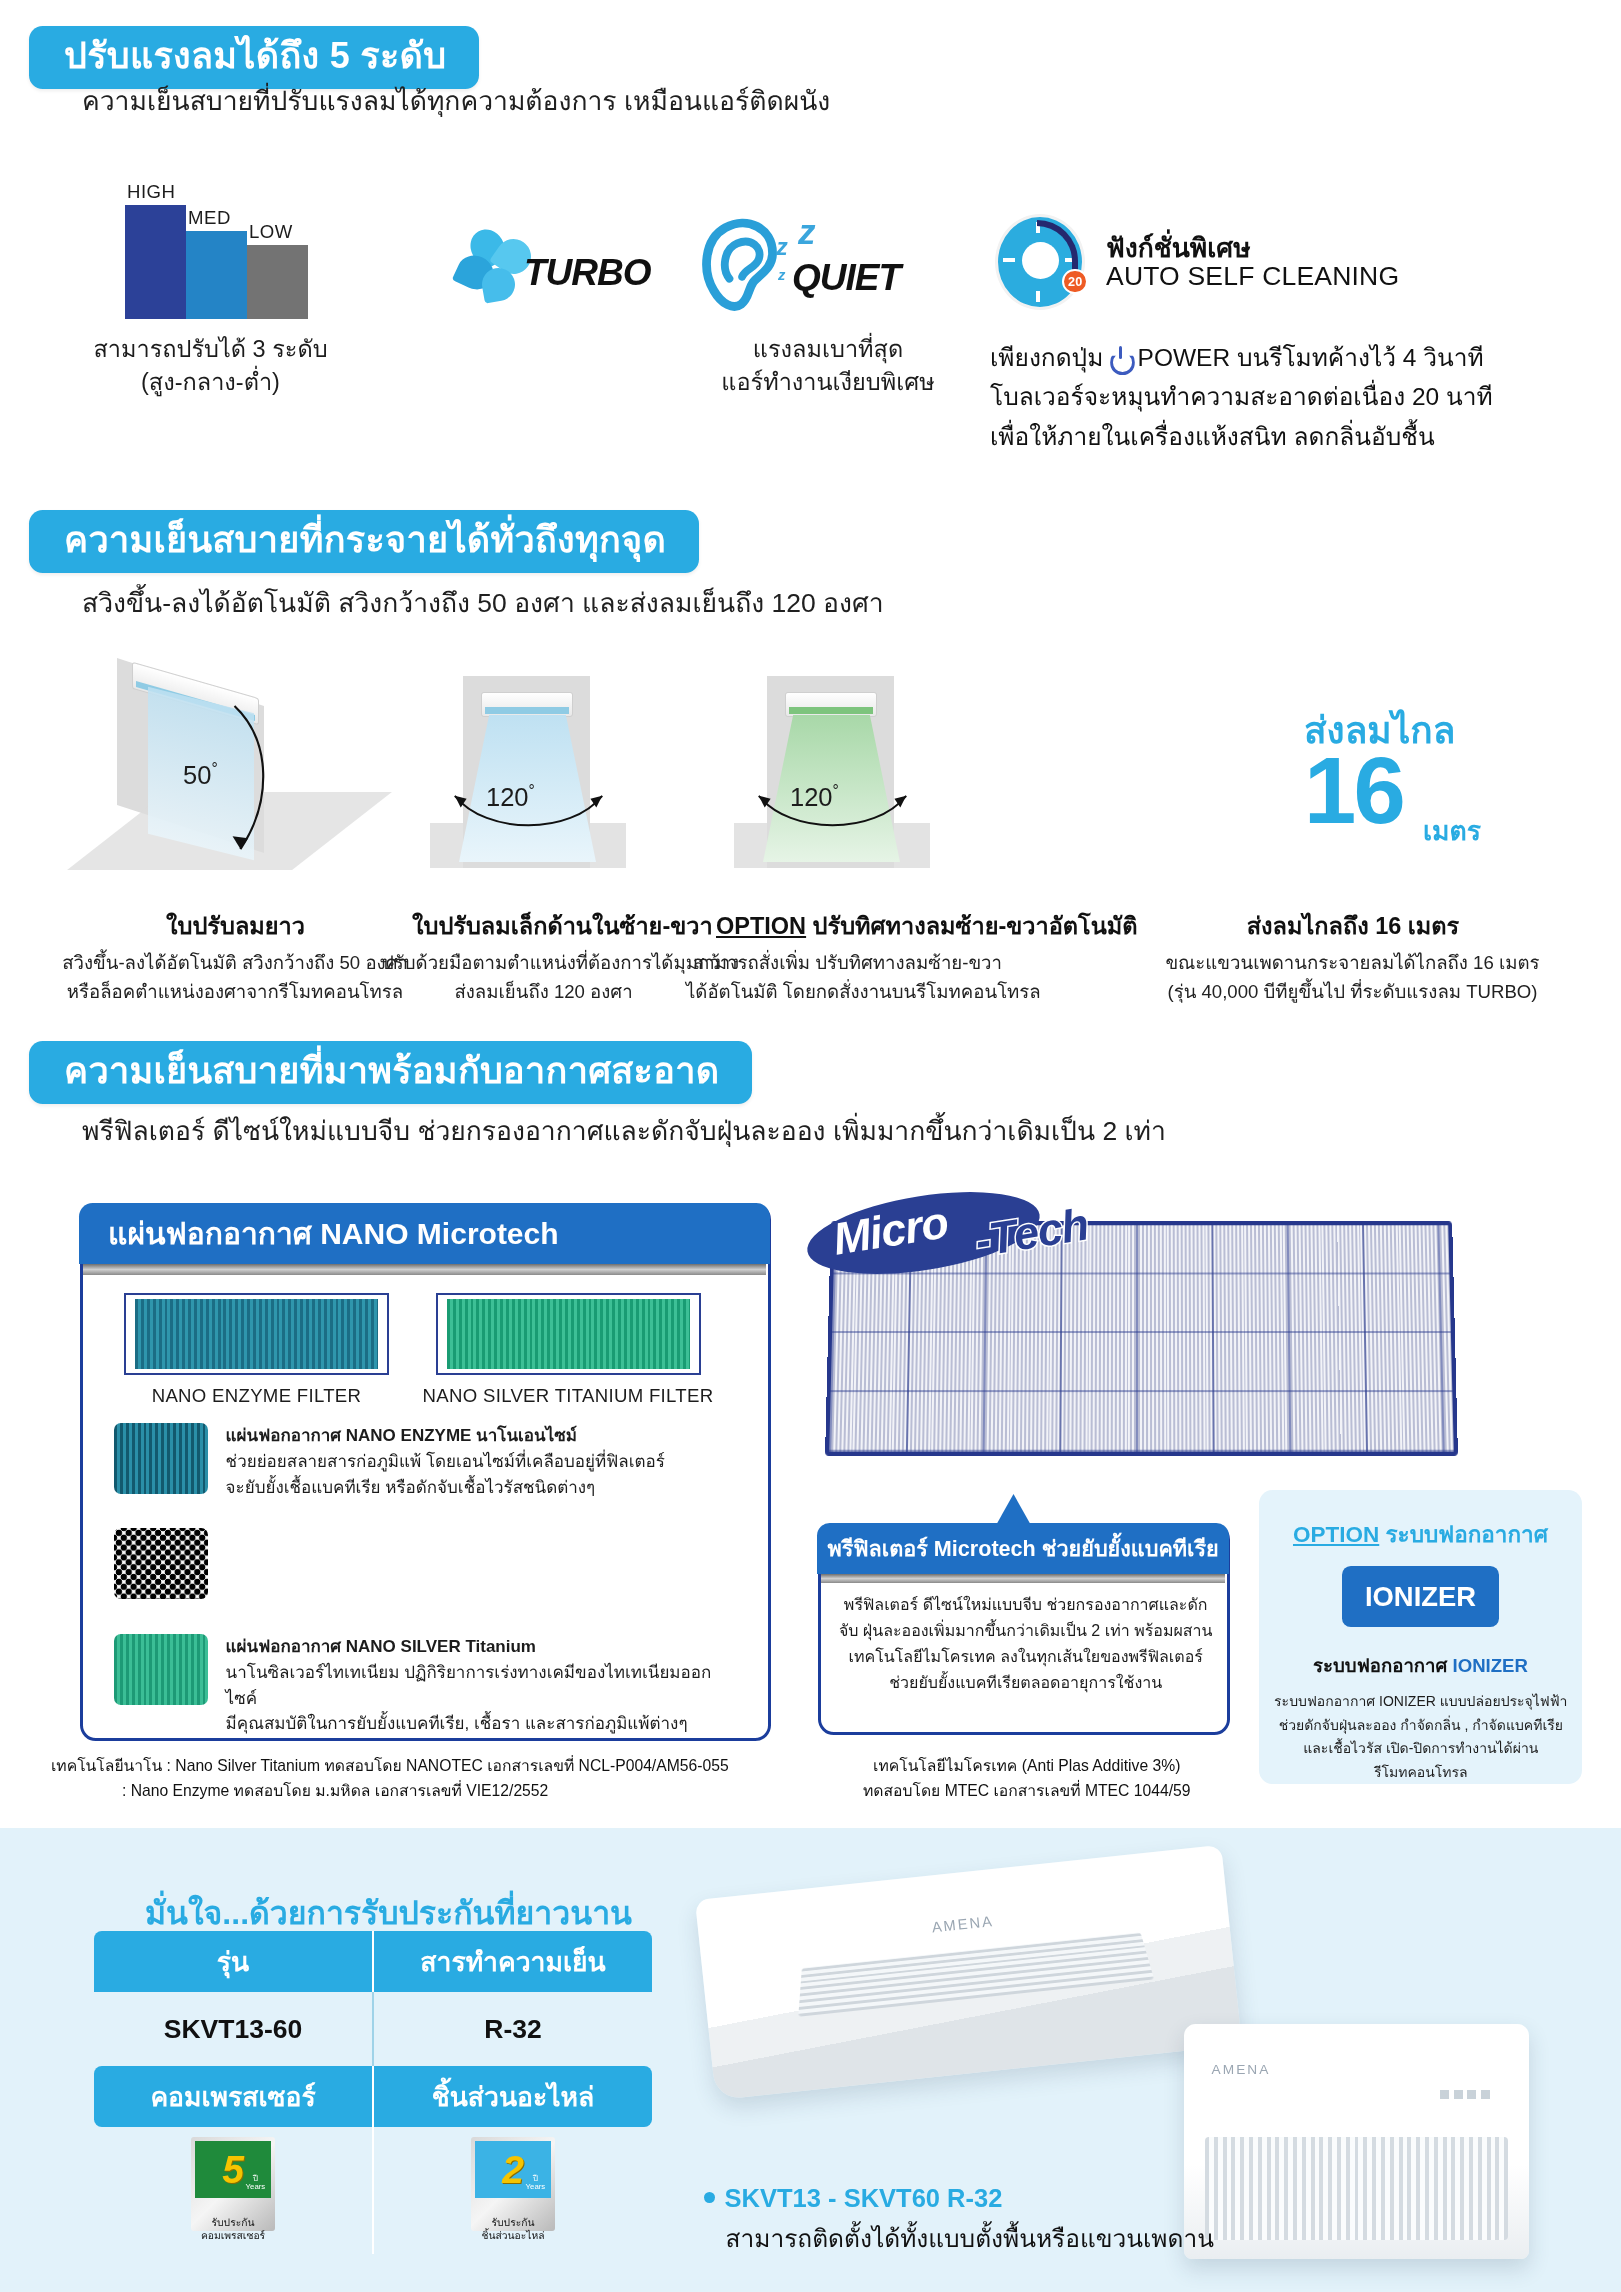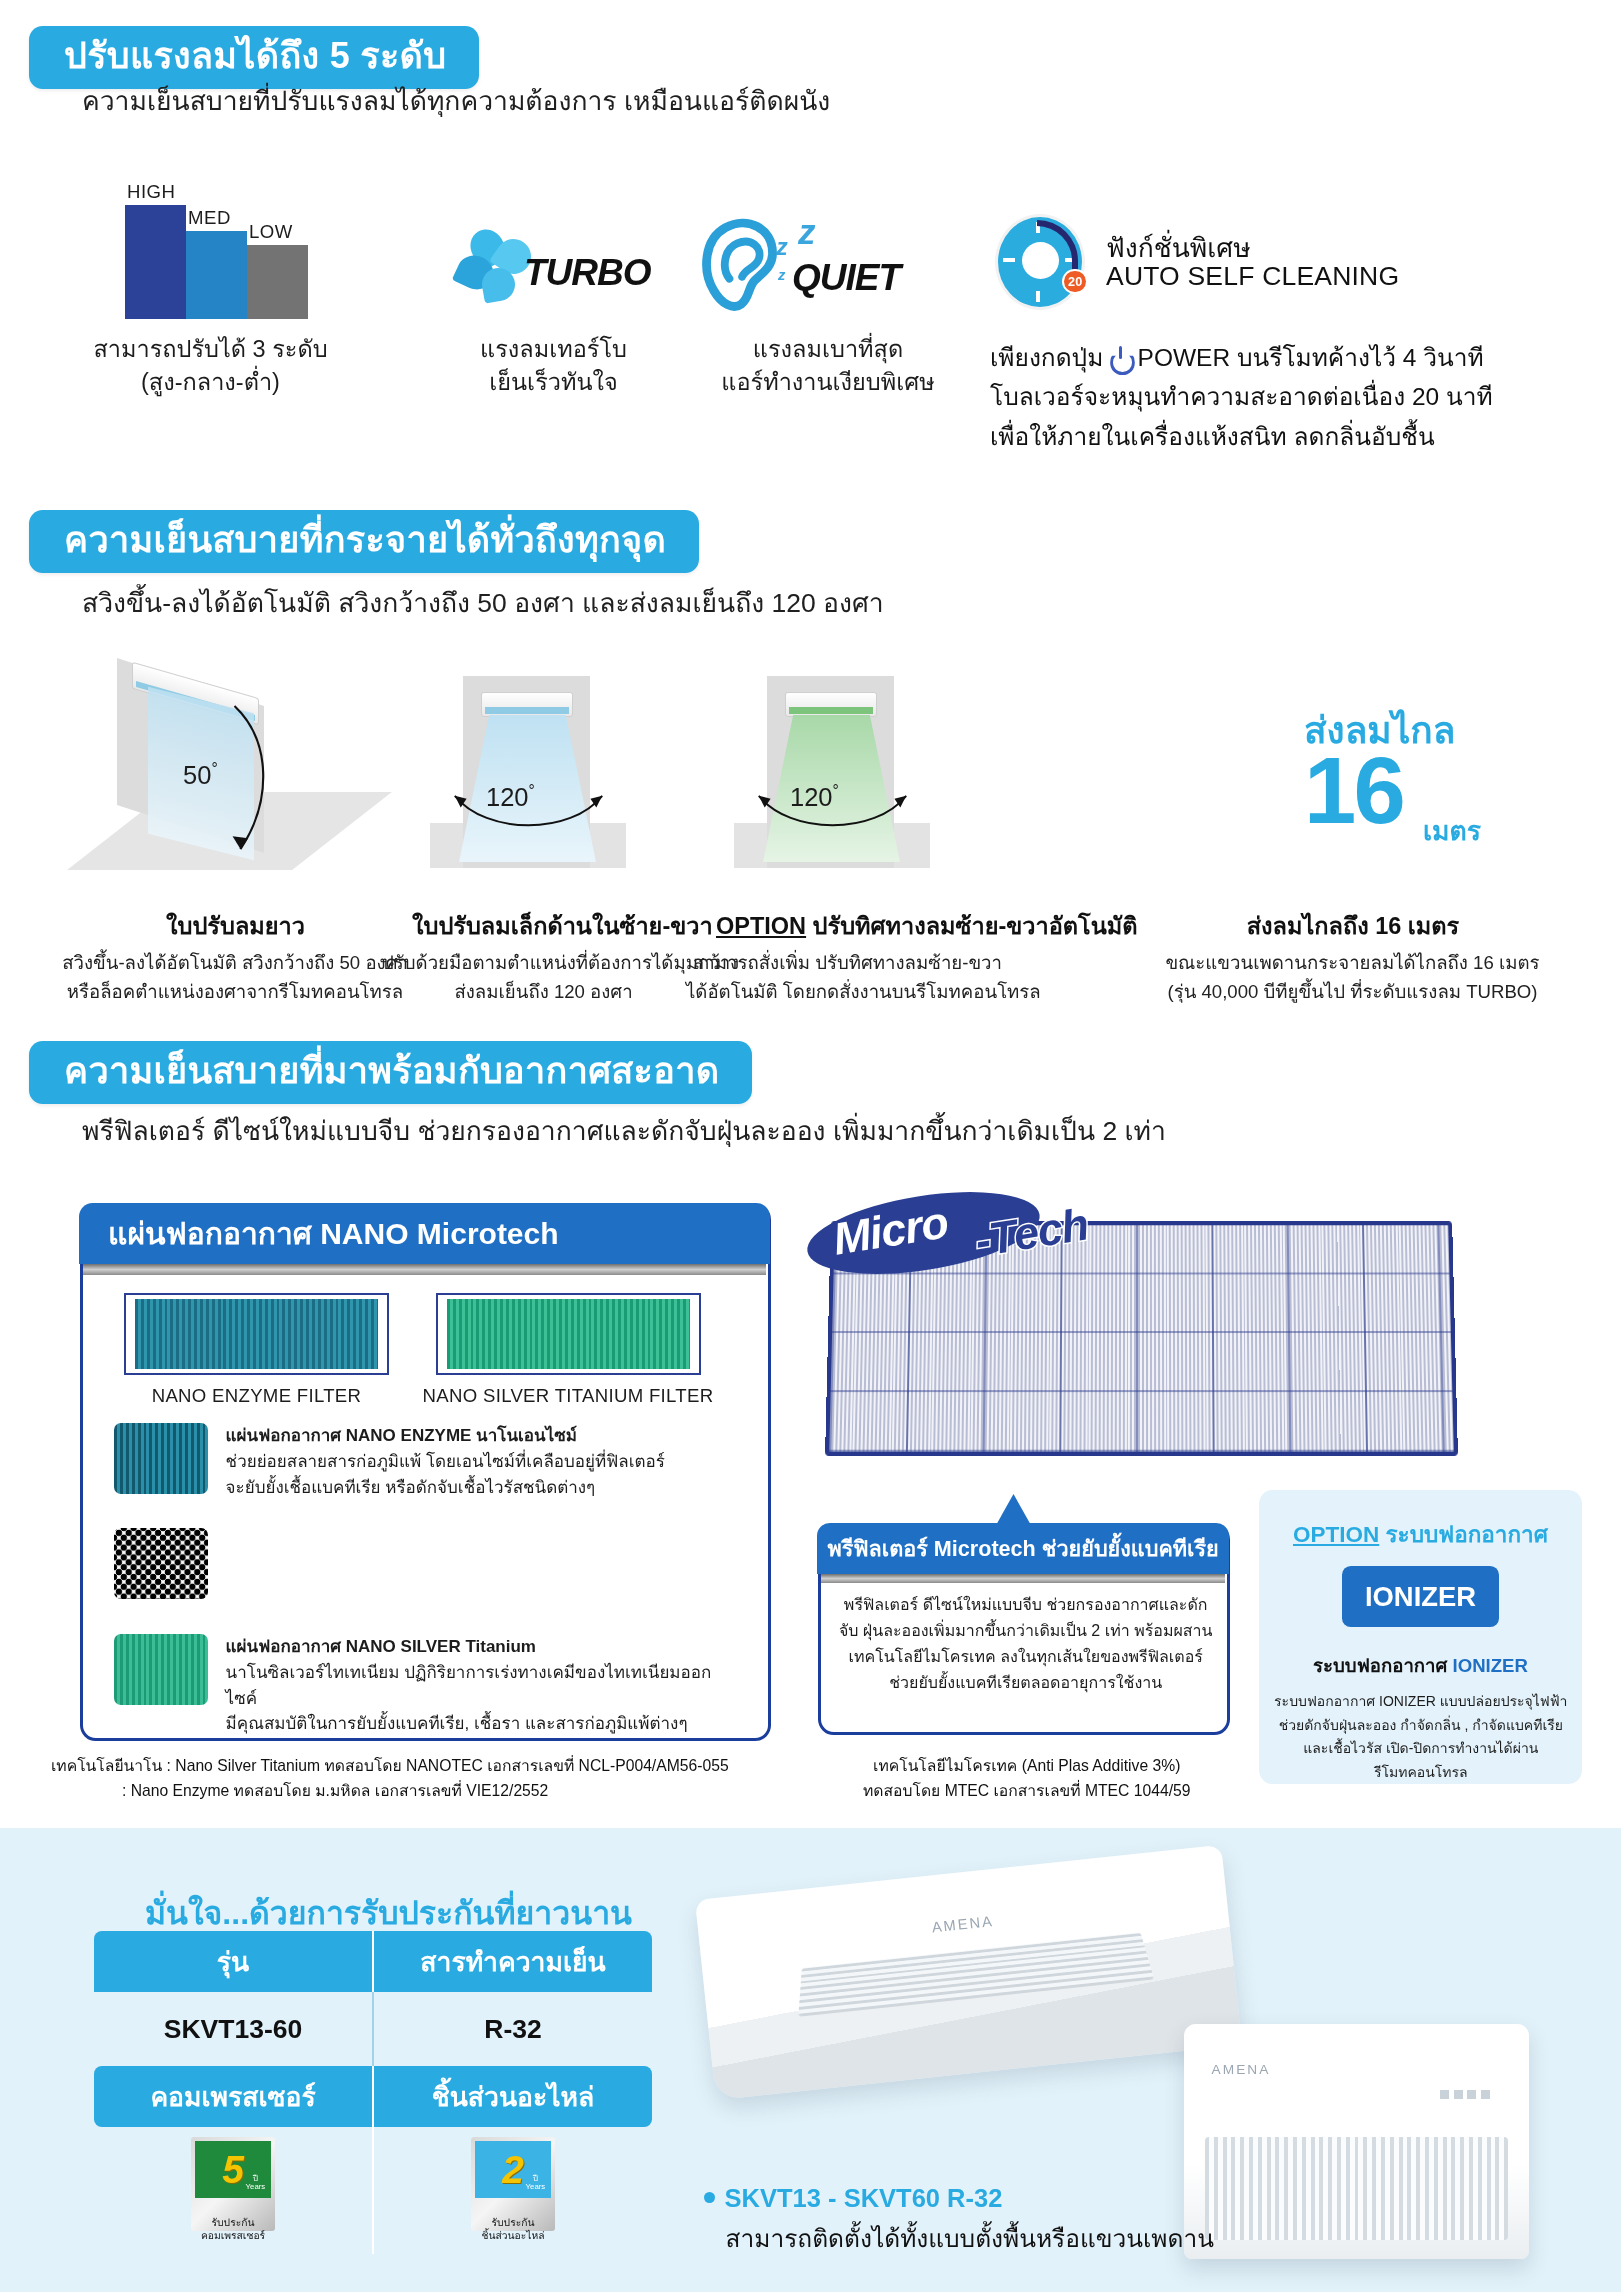--- a/index.html
+++ b/index.html
@@ -97,21 +97,21 @@
   }
   .clock-badge {
     position: absolute; right: -2.9px; bottom: 15.7px;
     width: 25.5px; height: 25.5px; border-radius: 50%;
     background: #ee5b24; color: #fff; font-size: 12.7px; font-weight: bold;
     display: flex; align-items: center; justify-content: center;
     border: 2px solid #fff;
   }
   .tick { position: absolute; background: #fff; }
 
-  #auto-title { position: absolute; left: 1106px; top: 227px; font-size: 26.5px; font-weight: normal; color: #111; }
+  #auto-title { position: absolute; left: 1106px; top: 227px; font-size: 26.5px; font-weight: bold; color: #111; }
   #auto-sub   { position: absolute; left: 1106px; top: 261px; font-size: 26.5px; color: #111; letter-spacing: 0.2px; }
   .auto-line  { position: absolute; font-size: 24.5px; color: #111; white-space: nowrap; }
   #auto-l1 { left: 990px; top: 338px; }
   #auto-l2 { left: 990px; top: 377px; }
   #auto-l3 { left: 990px; top: 417px; }
   .pw-ico {
     display: inline-block; width: 22.5px; height: 22.5px; vertical-align: -2.9px;
     margin: 0 5.9px; position: relative;
   }
   .pw-ico::before {
@@ -386,24 +386,20 @@
     <div>สามารถปรับได้ 3 ระดับ</div>
     <div>(สูง-กลาง-ต่ำ)</div>
   </div>
 
   <div id="turbo">
     <div class="petal" style="left:17.6px;top:5.9px;width:33px;height:37px;transform:rotate(-30deg);"></div>
     <div class="petal" style="left:43px;top:15.7px;width:35px;height:35px;transform:rotate(35deg);background:#57c8ef;"></div>
     <div class="petal" style="left:3.9px;top:33px;width:37px;height:33px;transform:rotate(25deg);background:#2ba4db;"></div>
     <div class="petal" style="left:29px;top:45px;width:33px;height:33px;transform:rotate(-10deg);background:#46bdeb;"></div>
     <div class="word">TURBO</div>
-  </div>
-  <div class="feat-cap" id="cap-turbo">
-    <div>แรงลมเทอร์โบ</div>
-    <div>เย็นเร็วทันใจ</div>
   </div>
 
   <div id="quiet">
     <svg width="108" height="98" viewBox="0 0 110 100">
       <path d="M18 78 C6 58 8 26 30 14 C52 2 78 14 78 40 C78 56 64 62 58 70 C53 77 54 86 46 92 C38 98 26 92 18 78Z" fill="none" stroke="#2a9fd8" stroke-width="9" stroke-linecap="round"></path>
       <path d="M34 66 C26 56 28 36 42 30 C56 24 68 34 64 46 C61 55 50 56 47 64" fill="none" stroke="#2a9fd8" stroke-width="8" stroke-linecap="round"></path>
     </svg>
     <span class="z" style="left:82px;top:53px;font-size:14.7px;">z</span>
     <span class="z" style="left:80px;top:19.6px;font-size:23.5px;">z</span>
     <span class="z" style="left:102px;top:-2px;font-size:35px;">z</span>

